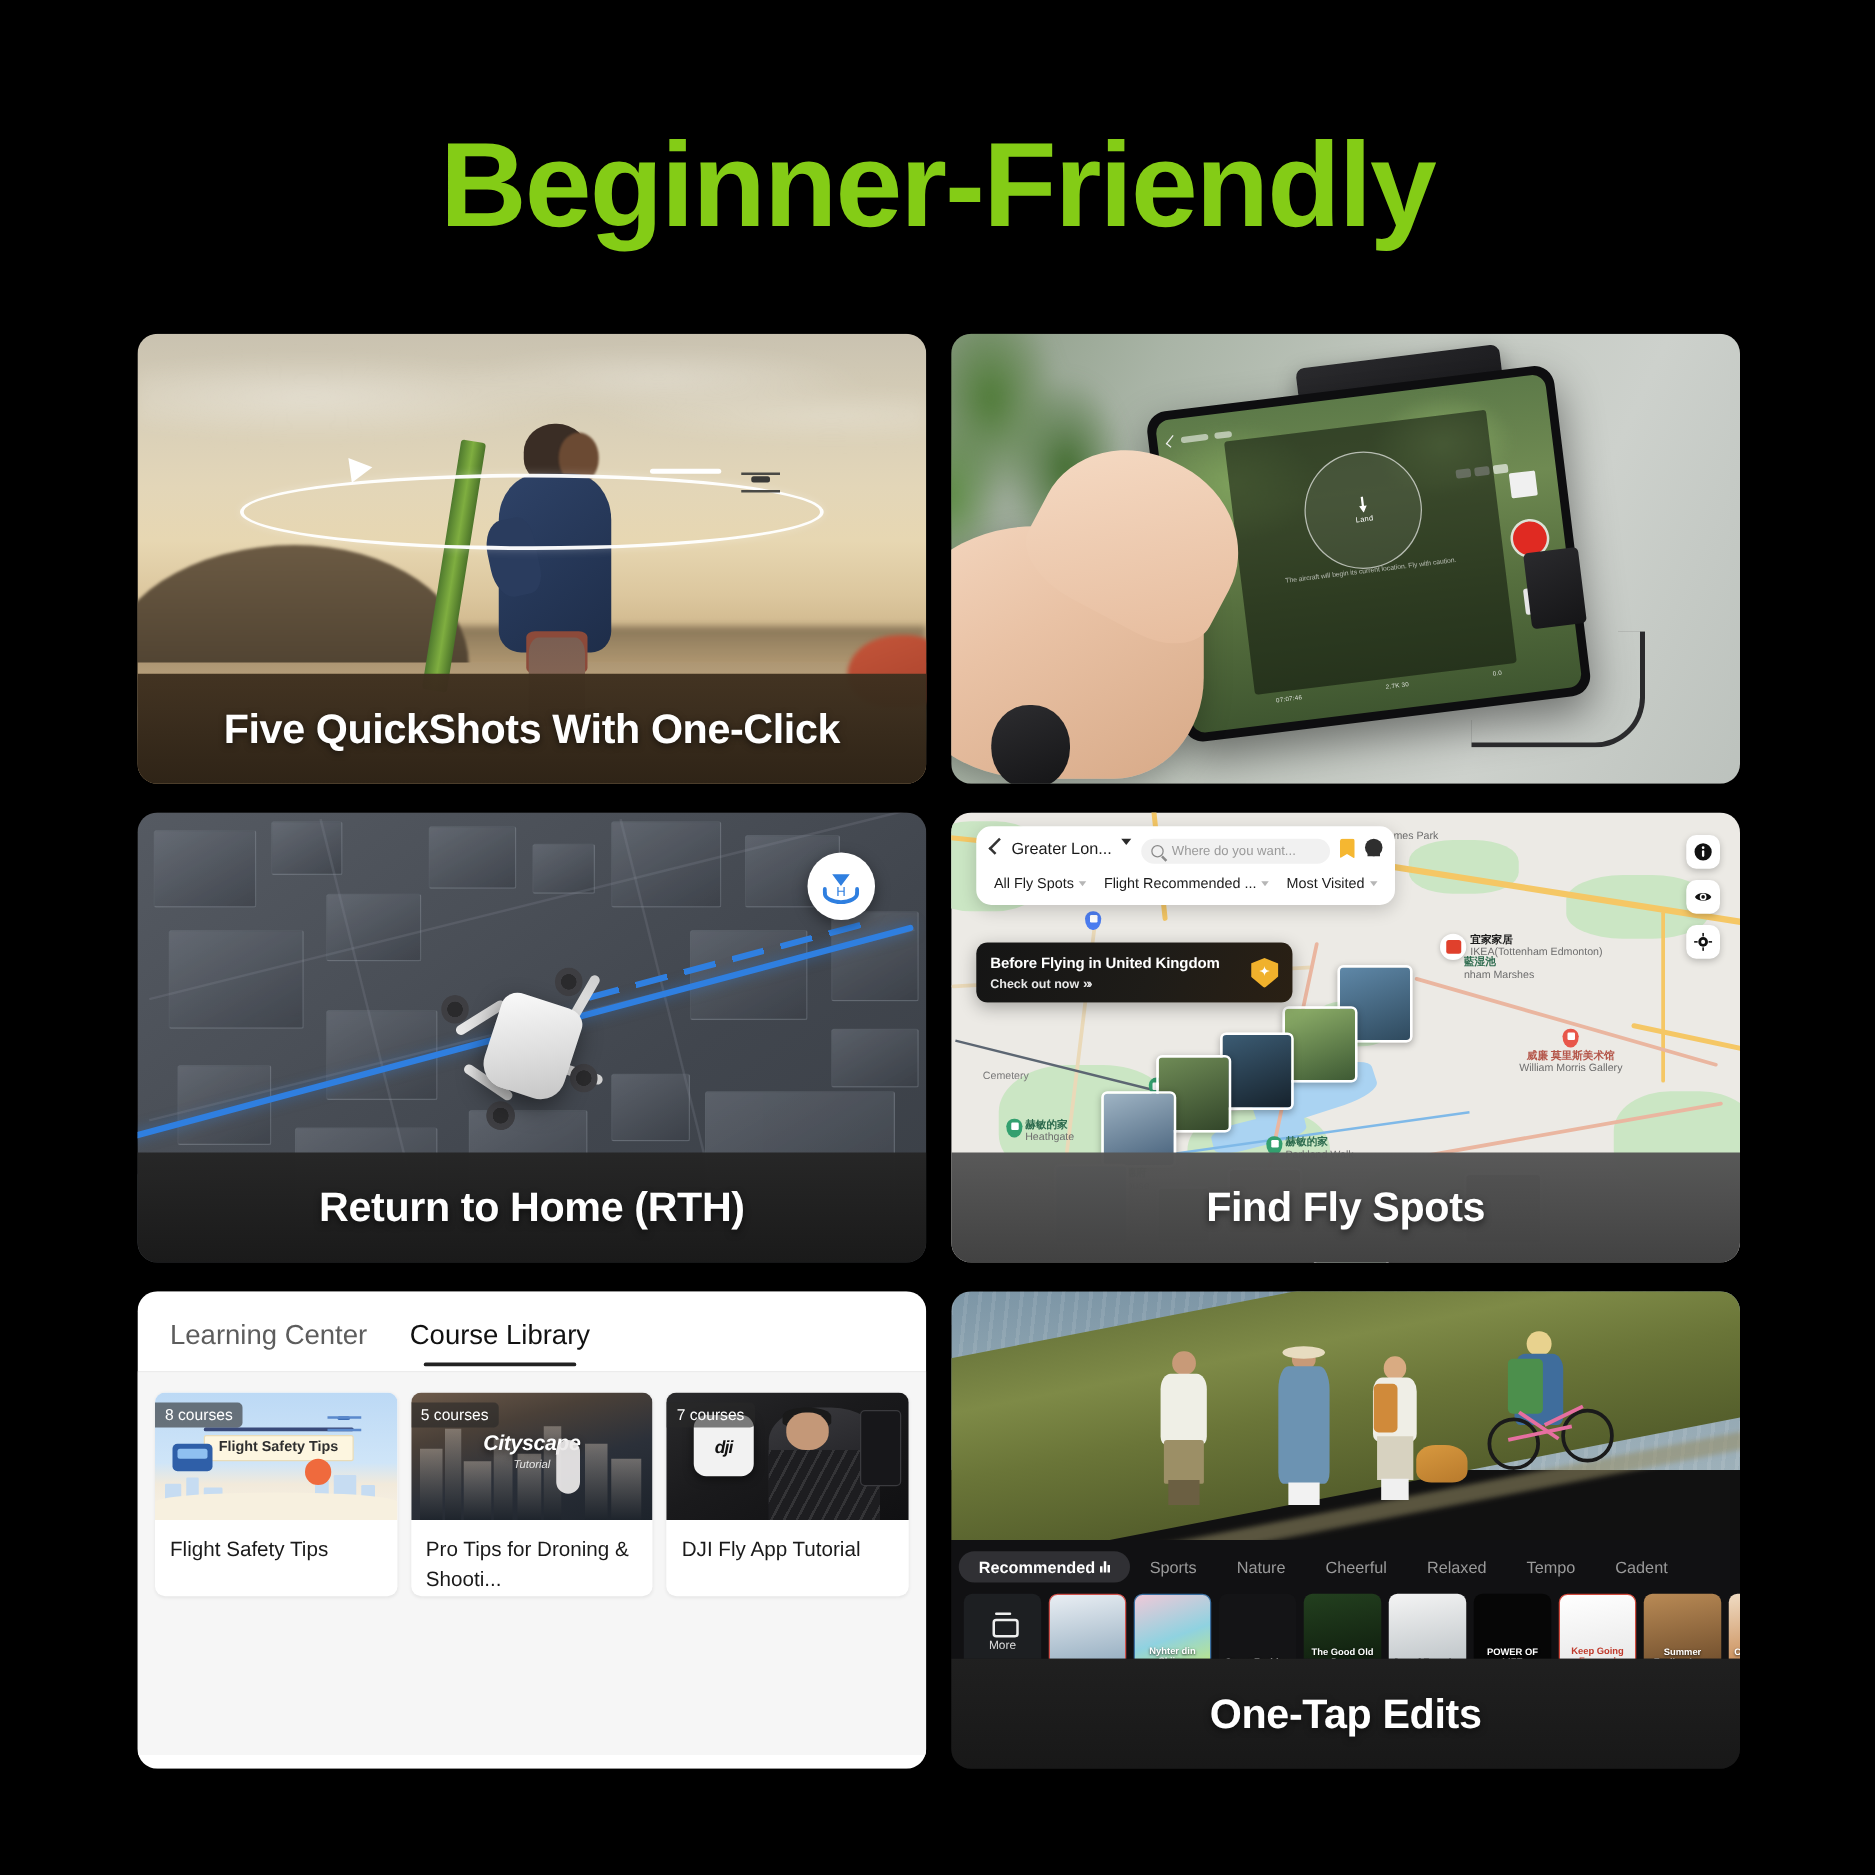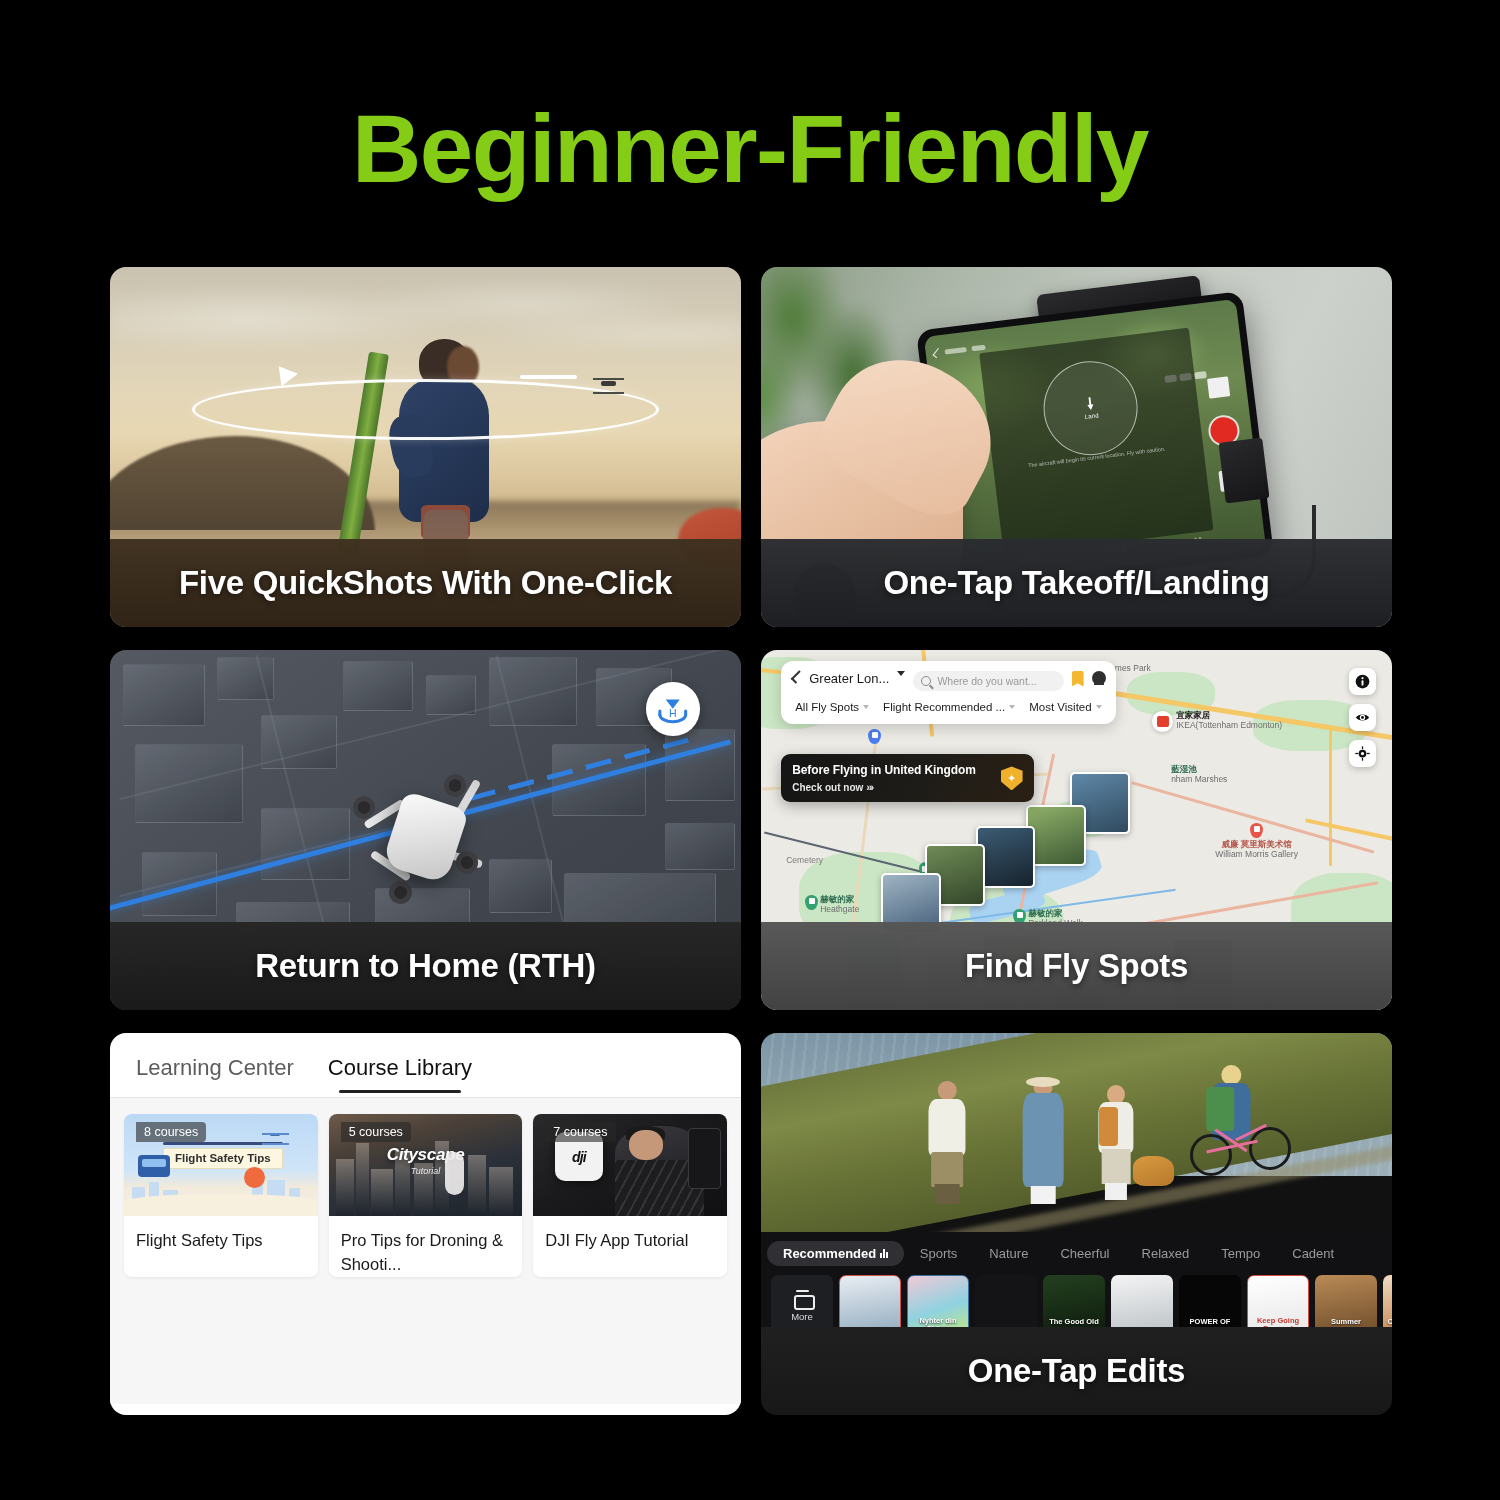--- a/index.html
+++ b/index.html
@@ -447,40 +447,40 @@
   .c4-poi-txt { font-size:8.5px; line-height:1.16; }
   .c4-cn { color:#2d6b4e; font-weight:700; }
   .c4-en { color:#6d6d6d; }
   .c4-lbl { position:absolute; font-size:8.5px; color:#7a7a7a; z-index:15;text-align:center; }
 
   .c4-thumb {
     position:absolute; border-radius:5px; z-index:18;
     border:2px solid #fff; box-shadow: 0 2px 6px rgba(0,0,0,.28);
     overflow:hidden;
   }
-  .c4-ikea { position:absolute; z-index:19; display:flex; align-items:flex-start; gap:3px;}
+  .c4-ikea { position:absolute; z-index:19; display:flex; align-items:flex-start; gap:3px;margin-top:36px;}
   .c4-ikea-ico { width:21px;height:21px;border-radius:50%;background:#fff;display:flex;align-items:center;justify-content:center;
      box-shadow:0 1px 4px rgba(0,0,0,.22); flex:none;}
   .c4-ikea-ico span{width:12px;height:11px;background:#e0402c;border-radius:2px;}
 
   
   .c5-shell { position:absolute; inset:0; background:#fff; }
   .c5-tabs { display:flex; gap:34px; padding: 22px 26px 0 26px; }
   .c5-tab { font-size: 22px; color:#5d5d5d; padding-bottom: 12px; position:relative; }
   .c5-tab.active { color:#111; }
   .c5-tab.active::after {
     content:""; position:absolute; left:8%; right:8%; bottom:0; height:3px; background:#222; border-radius:2px;
   }
   .c5-sep { height:1px; background:#e6e6e6; margin-top:4px; }
   .c5-body { background:#f6f6f6; padding: 16px 14px 0 14px; height: calc(100% - 76px); }
   .c5-cards { display:flex; gap:11px; }
   .c5-cc { flex:1; background:#fff; border-radius:8px; overflow:hidden; box-shadow: 0 1px 3px rgba(0,0,0,.07); }
   .c5-thumb { position:relative; height:102px; overflow:hidden; }
   .c5-badge {
-    position:absolute; left:12px; top:8px;
+    position:absolute; left:0; top:8px;
     background: rgba(40,40,40,.6); color:#fff;
     font-size:12.5px; padding: 3px 8px; border-radius: 0 4px 4px 0;
     z-index: 5;
   }
   .c5-title { font-size:16.5px; color:#1a1a1a; padding: 13px 12px 0 12px; line-height:1.45; }
 
   .t1 { background: linear-gradient(to bottom, #bcd9f5 0%, #cfe5f8 55%, #f2eadb 72%, #f8f2e6 100%); }
   .t1-banner {
     position:absolute; left:20%; top:33%; width:62%; height:21%;
     background:#fdf6e0; border:1px solid #e9dcb8; border-radius:2px;
@@ -657,21 +657,20 @@
         </div>
         <div class="c2-side"></div>
         <div class="c2-cable"></div>
 
         <div class="c2-hand">
           <div class="c2-palm"></div>
           <div class="c2-finger"></div>
           <div class="c2-thumbobj"></div>
         </div>
       </div>
-      <div class="card-caption cap-cool">One-Tap Takeoff/Landing</div>
     </div>
 
     <div class="card">
       <div class="card-media">
         <div class="c3-bg"></div>
         <div class="c3-blocks">
           <div class="c3-blk" style="left:2%;top:4%;width:13%;height:17%;"></div>
           <div class="c3-blk" style="left:17%;top:2%;width:9%;height:12%;"></div>
           <div class="c3-blk" style="left:4%;top:26%;width:17%;height:22%;"></div>
           <div class="c3-blk" style="left:24%;top:18%;width:12%;height:15%;"></div>

